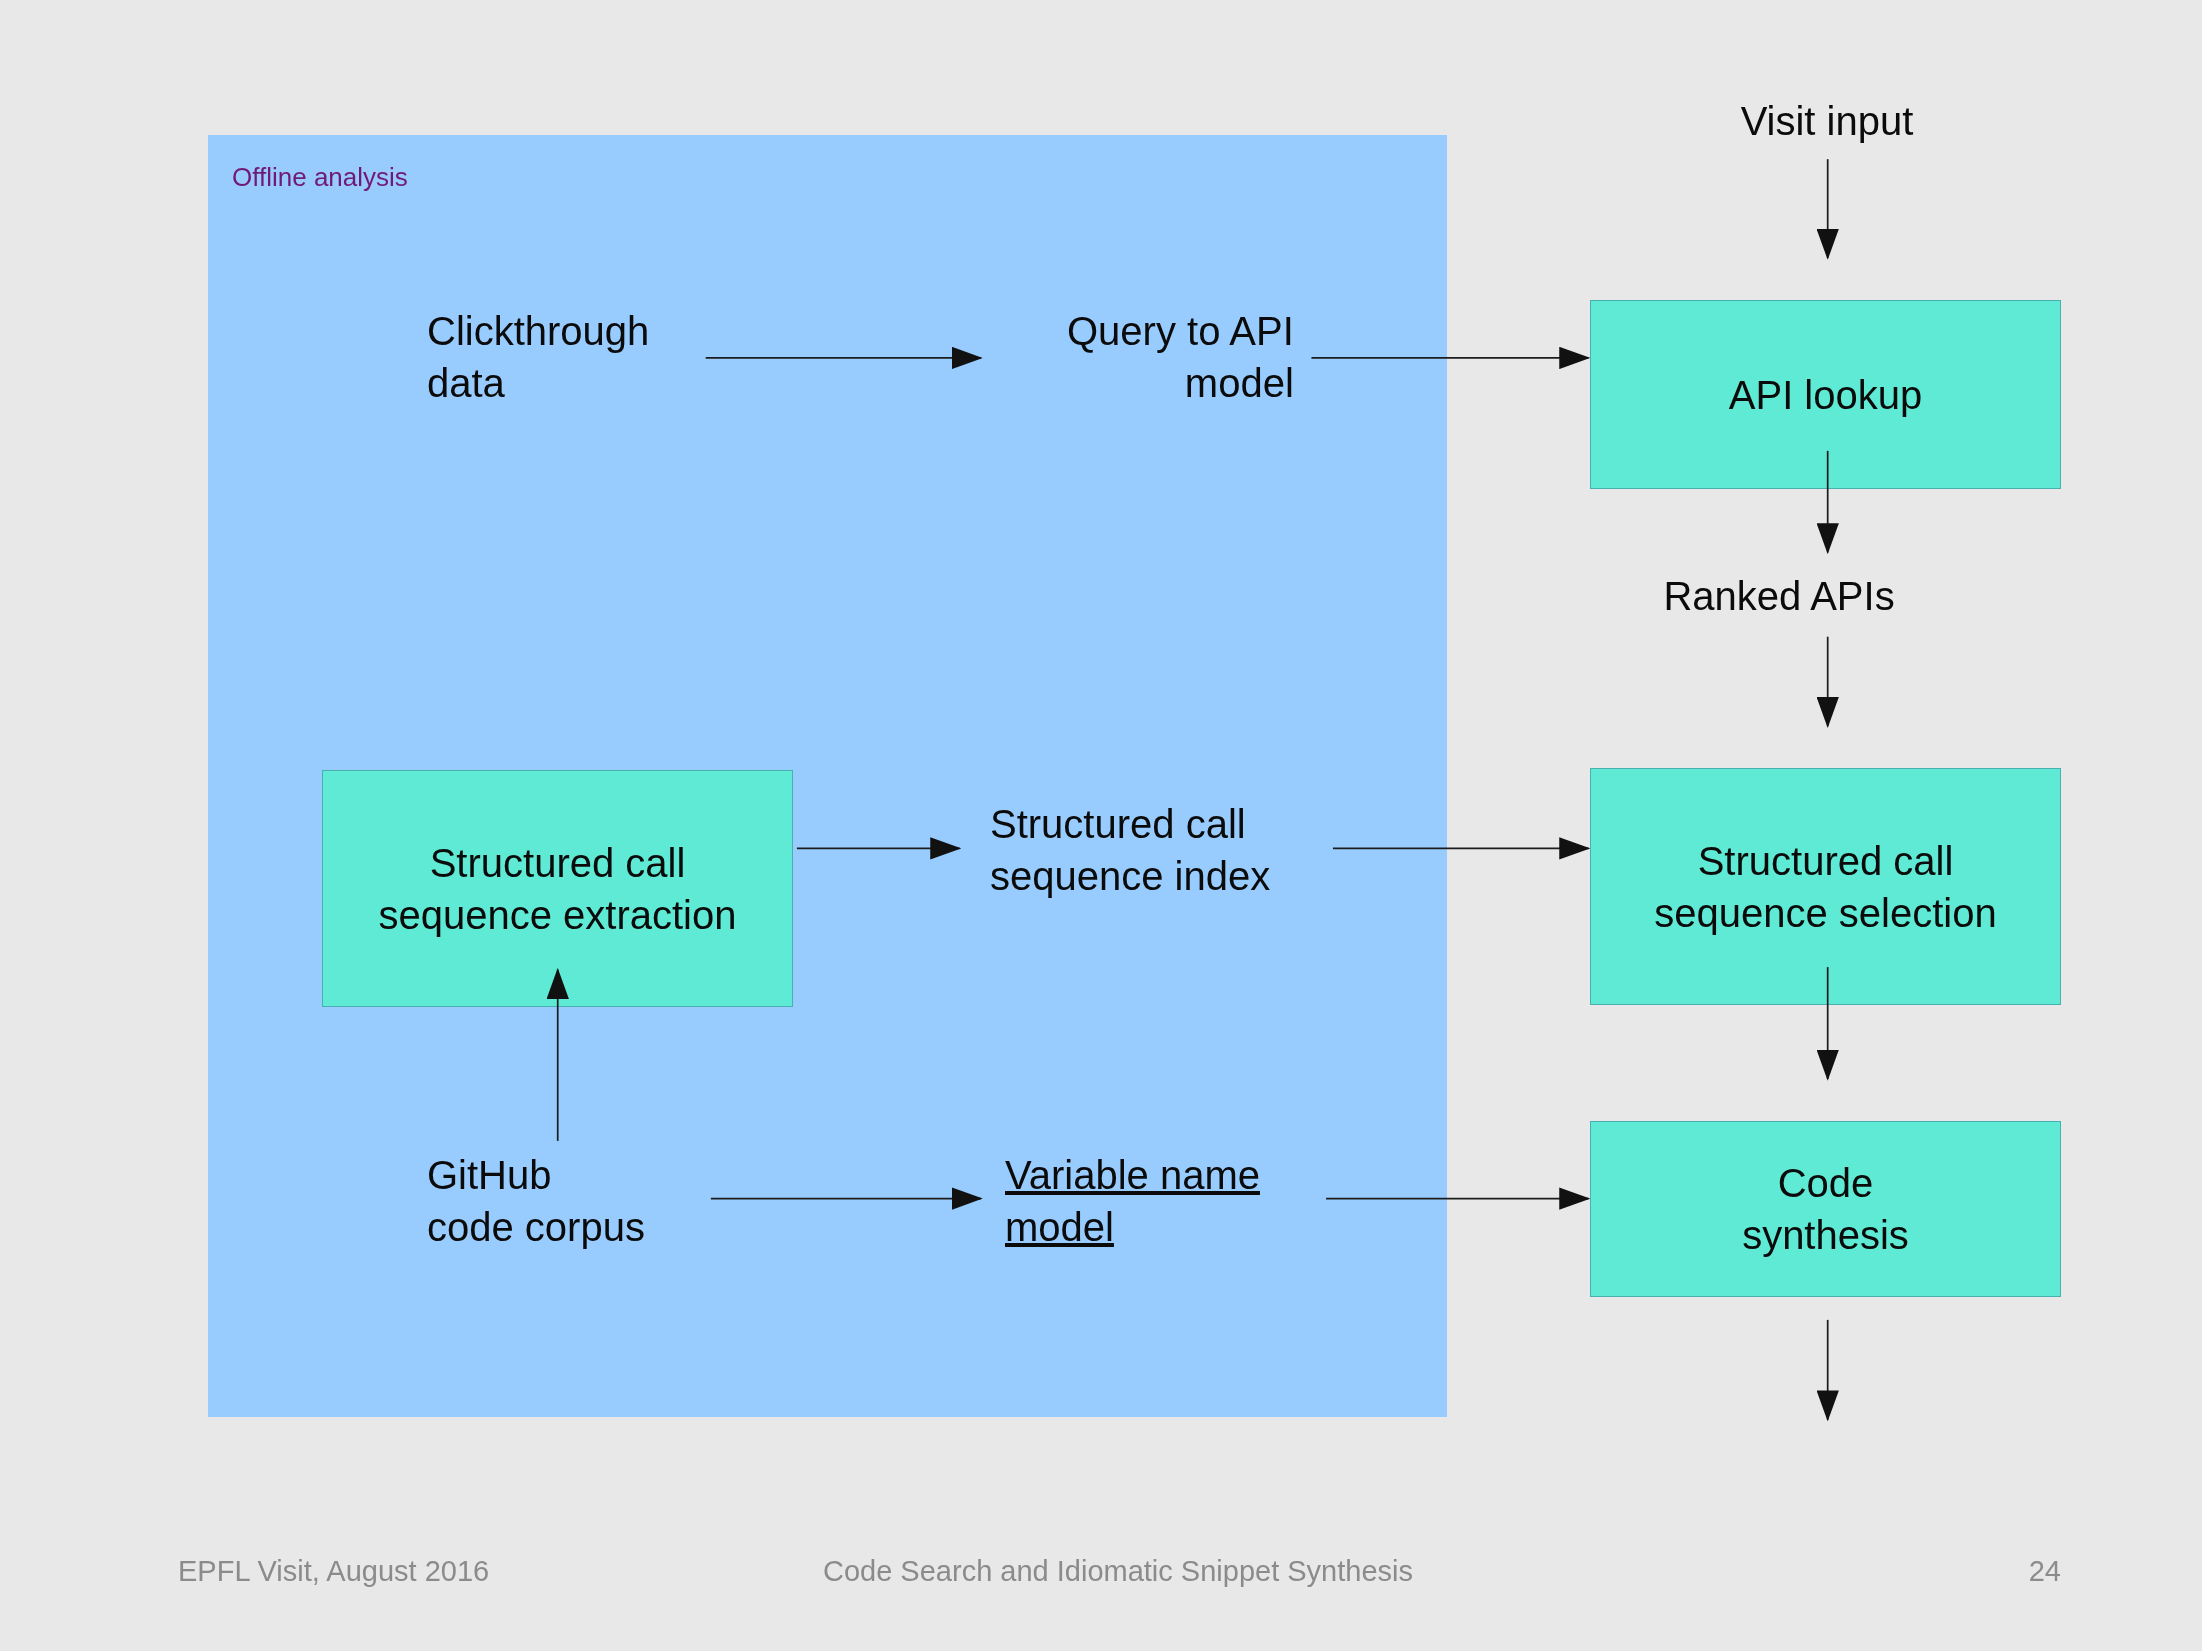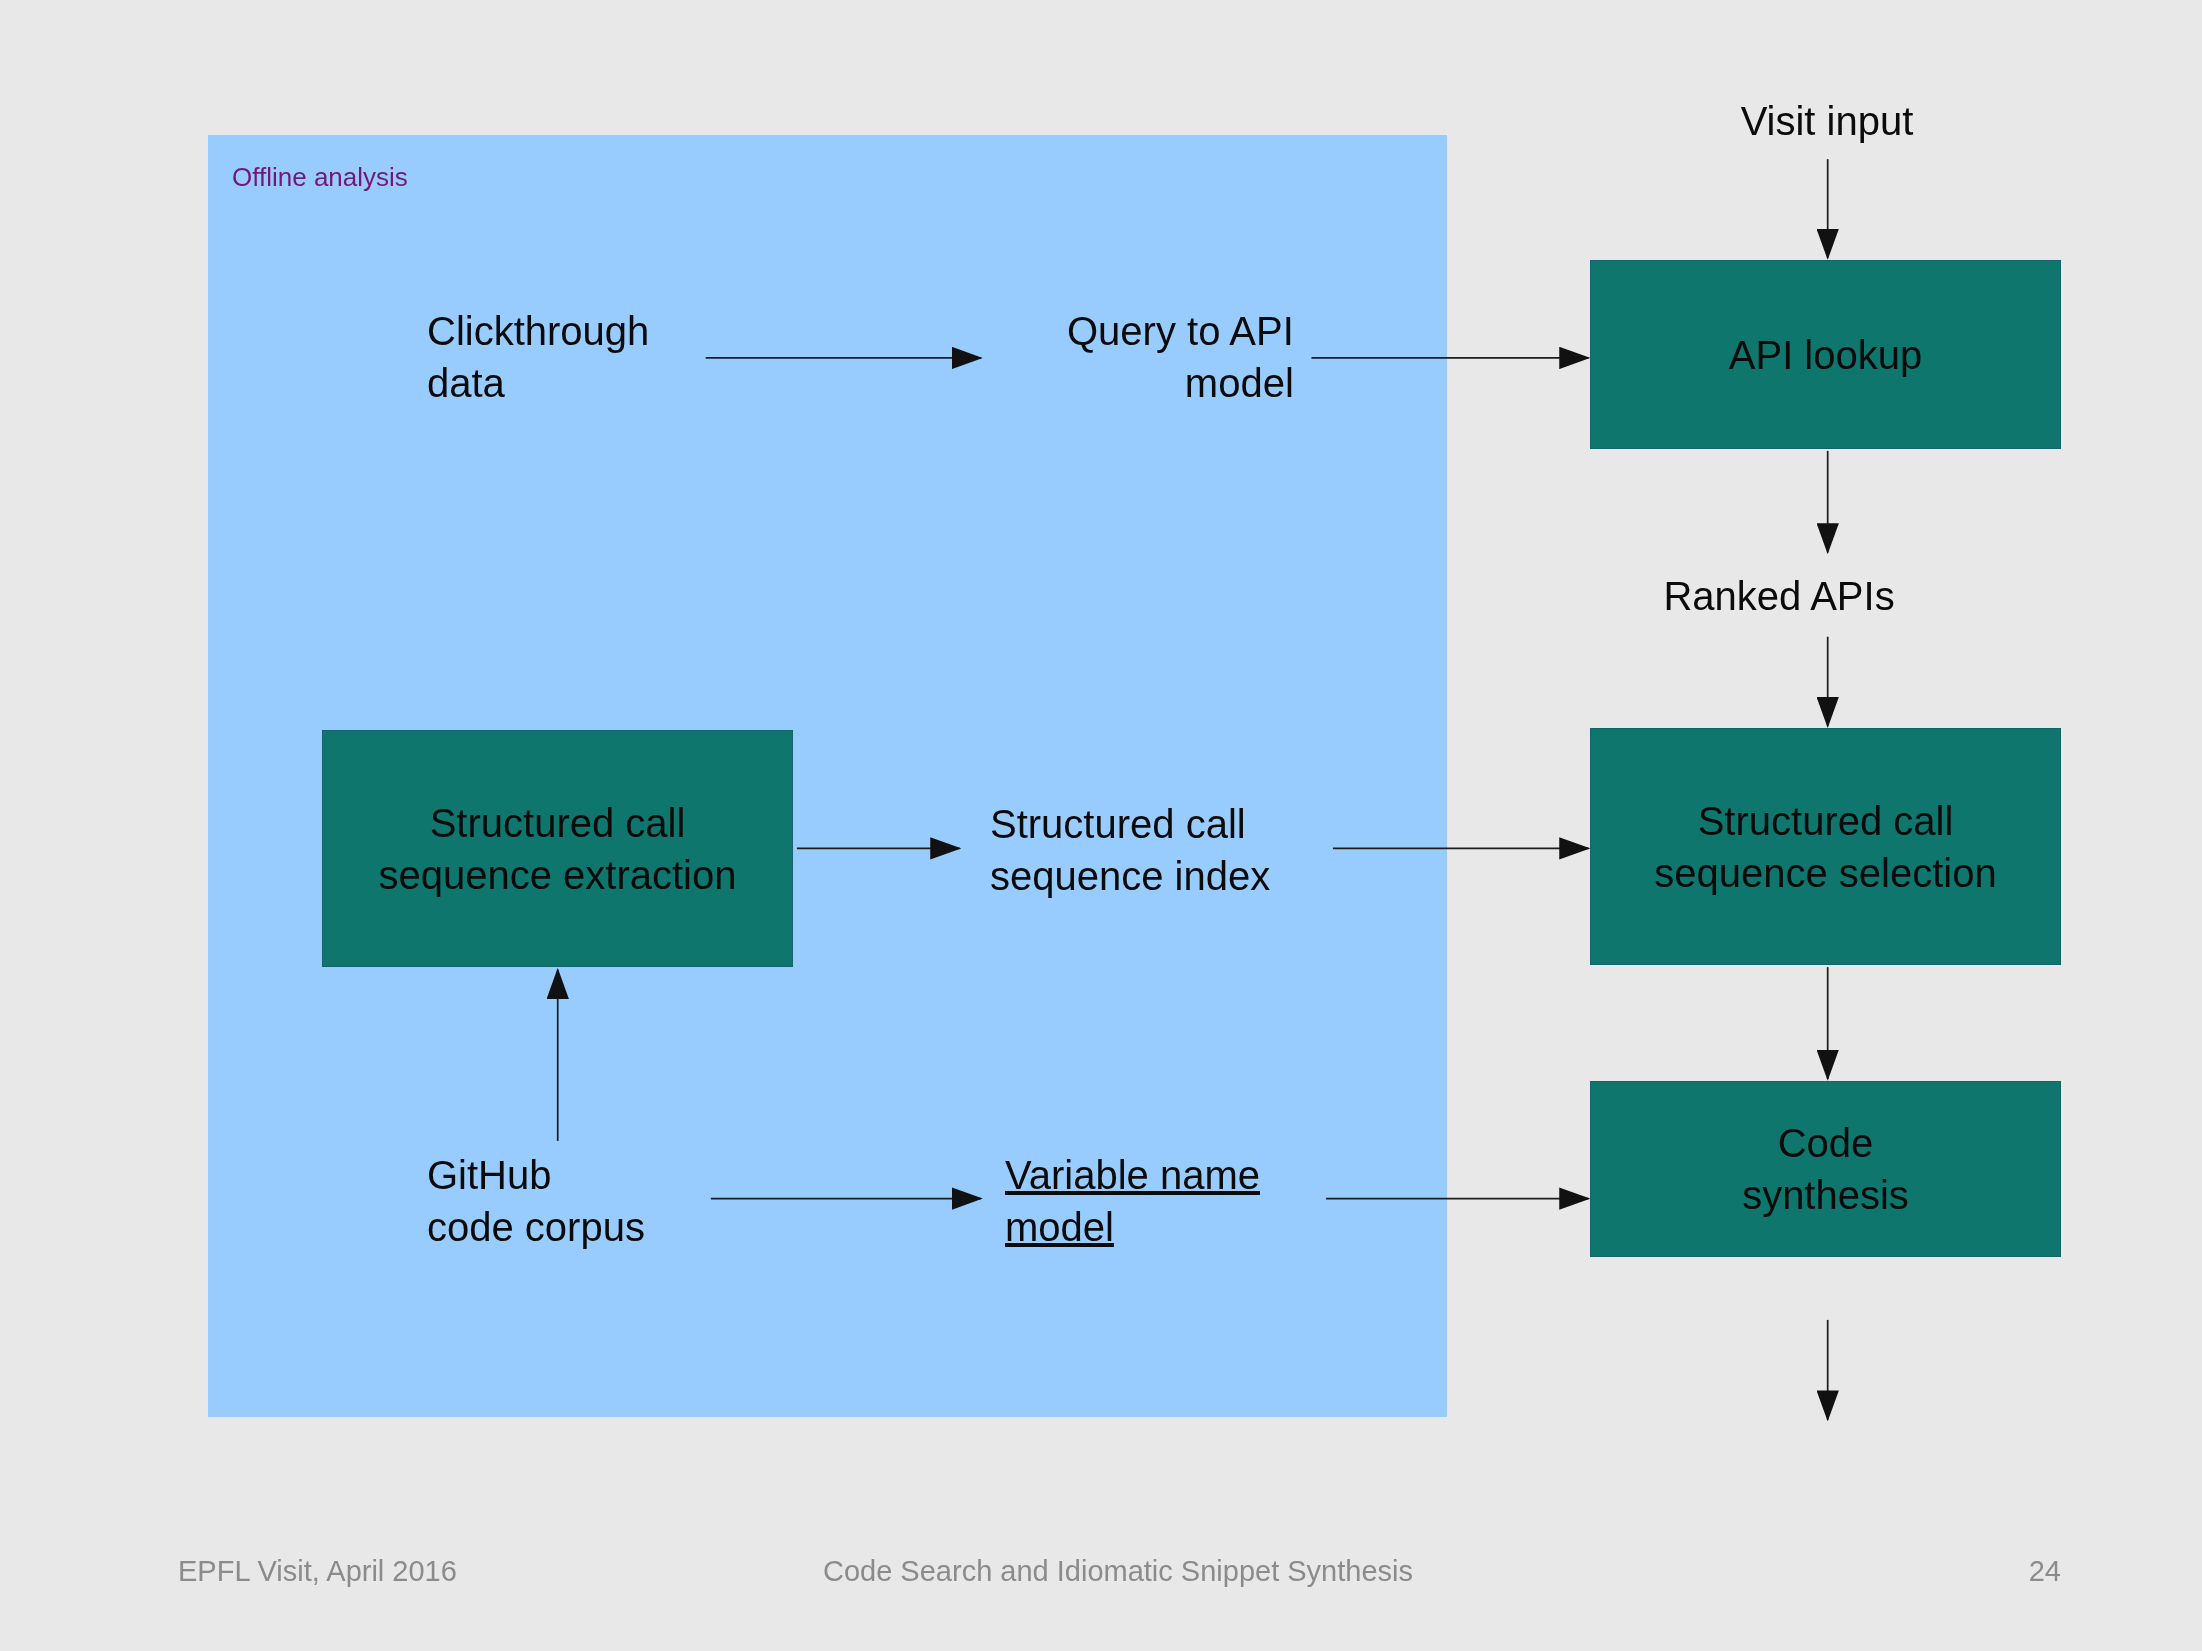--- a/index.html
+++ b/index.html
@@ -13,23 +13,24 @@
   }
   .panel-title{
     position:absolute;left:232px;top:153px;font-size:26px;line-height:48px;color:#701a75;
   }
   .lbl{
     position:absolute;white-space:pre-line;font-size:40px;line-height:52px;color:#0b0b0b;
   }
   .lbl.center{text-align:center;}
   .box{
     position:absolute;display:flex;align-items:center;justify-content:center;
-    background:#0f766e;border:0.9px solid rgba(35,70,110,0.35);
+    background:#5eead4;border:0.9px solid rgba(35,70,110,0.35);
     font-size:40px;line-height:52px;color:#0b0b0b;text-align:center;white-space:pre-line;
     box-sizing:border-box;
+    margin-top:40px;
   }
   .arrows{position:absolute;left:0;top:0;width:2203px;height:1652px;pointer-events:none;}
   .arrows line{stroke:#1c1c1c;stroke-width:2;}
   .footer-left,.footer-center,.footer-page{
     position:absolute;top:1554px;font-size:29px;line-height:34px;color:#8b8b8b;
   }
   .footer-left{left:178px;}
   .footer-center{left:275px;width:1686px;text-align:center;}
   .footer-page{left:1927px;width:134px;text-align:right;}
 </style>
@@ -76,18 +77,18 @@
     <line x1="2124" y1="740" x2="2124" y2="844" marker-end="url(#ah)"></line>
     <line x1="926" y1="986" x2="1115" y2="986" marker-end="url(#ah)"></line>
     <line x1="1549" y1="986" x2="1846" y2="986" marker-end="url(#ah)"></line>
     <line x1="2124" y1="1124" x2="2124" y2="1254" marker-end="url(#ah)"></line>
     <line x1="2124" y1="1534" x2="2124" y2="1650" marker-end="url(#ah)"></line>
     <line x1="648" y1="1326" x2="648" y2="1127" marker-end="url(#ah)"></line>
     <line x1="826" y1="1393" x2="1140" y2="1393" marker-end="url(#ah)"></line>
     <line x1="1541" y1="1393" x2="1846" y2="1393" marker-end="url(#ah)"></line>
   </svg>
 
-  <div class="footer-left">EPFL Visit, April 2016</div>
+  <div class="footer-left">EPFL Visit, August 2016</div>
   <div class="footer-center">Code Search and Idiomatic Snippet Synthesis</div>
   <div class="footer-page">24</div>
 
 </div>
 
 
 </body></html>

